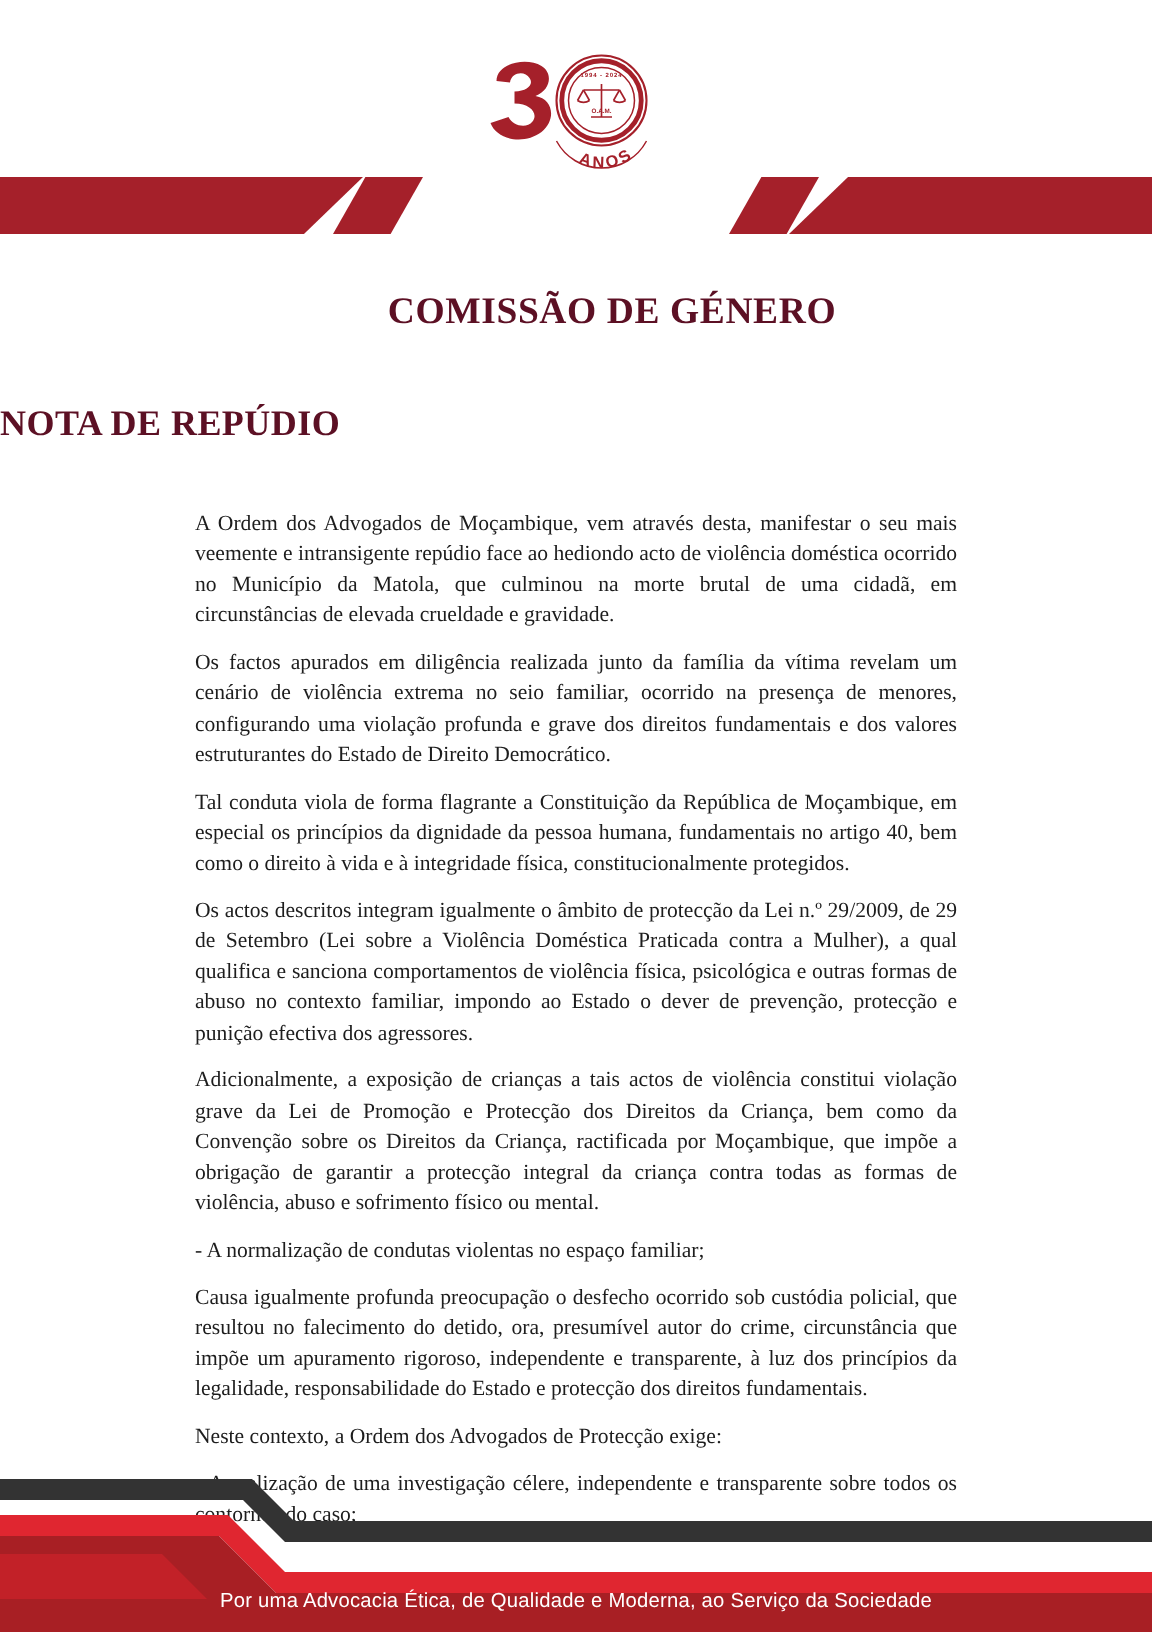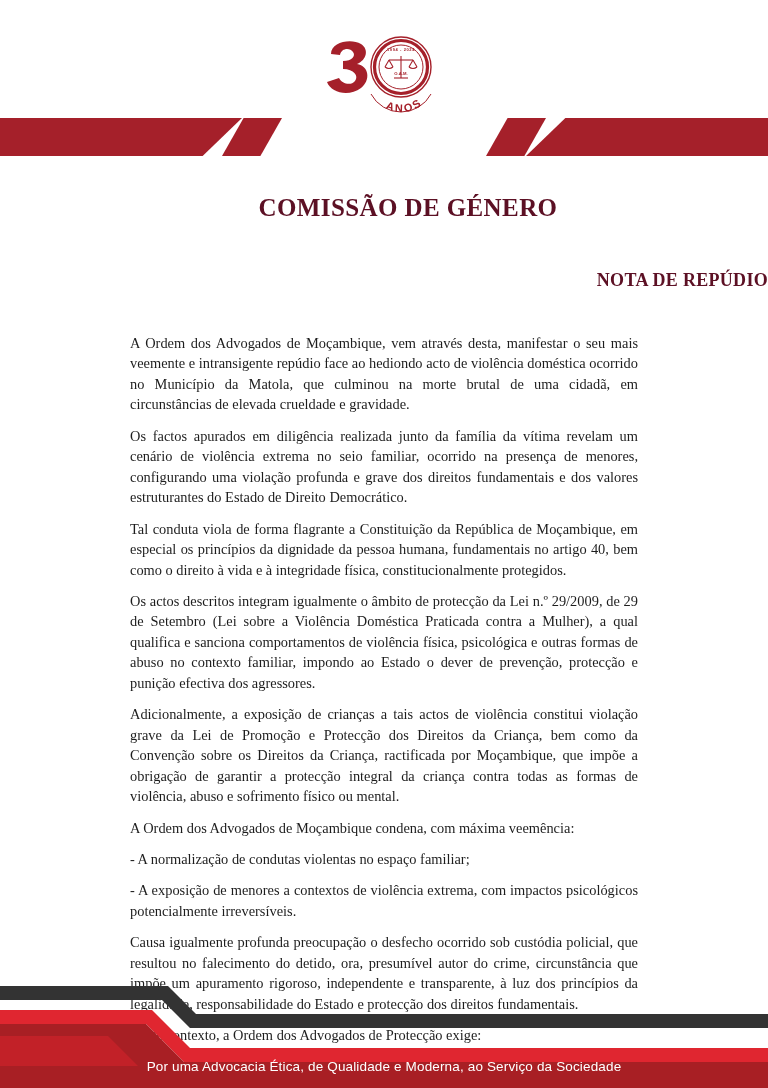--- a/index.html
+++ b/index.html
@@ -93,22 +93,22 @@
     text-align: center;
     font-size: 25px;
     font-weight: bold;
     color: #5C1024;
     letter-spacing: 0.4px;
     margin-top: 26px;
     margin-left: 48px;
   }
 
   .title-sub {
-    text-align: right;
-    font-size: 18px;
+    text-align: left;
+    font-size: 24px;
     font-weight: bold;
     color: #5C1024;
     letter-spacing: 0.3px;
     margin-top: 48px;
   }
 
   
   .body-content {
     margin: 0 auto;
     padding: 0 110px;
@@ -200,23 +200,21 @@
 
   <div class="title-main">COMISSÃO DE GÉNERO</div>
   <div class="title-sub">NOTA DE REPÚDIO</div>
 
   <div class="body-content">
     <p class="para">A Ordem dos Advogados de Moçambique, vem através desta, manifestar o seu mais veemente e intransigente repúdio face ao hediondo acto de violência doméstica ocorrido no Município da Matola, que culminou na morte brutal de uma cidadã, em circunstâncias de elevada crueldade e gravidade.</p>
     <p class="para">Os factos apurados em diligência realizada junto da família da vítima revelam um cenário de violência extrema no seio familiar, ocorrido na presença de menores, configurando uma violação profunda e grave dos direitos fundamentais e dos valores estruturantes do Estado de Direito Democrático.</p>
     <p class="para">Tal conduta viola de forma flagrante a Constituição da República de Moçambique, em especial os princípios da dignidade da pessoa humana, fundamentais no artigo 40, bem como o direito à vida e à integridade física, constitucionalmente protegidos.</p>
     <p class="para">Os actos descritos integram igualmente o âmbito de protecção da Lei n.º 29/2009, de 29 de Setembro (Lei sobre a Violência Doméstica Praticada contra a Mulher), a qual qualifica e sanciona comportamentos de violência física, psicológica e outras formas de abuso no contexto familiar, impondo ao Estado o dever de prevenção, protecção e punição efectiva dos agressores.</p>
     <p class="para">Adicionalmente, a exposição de crianças a tais actos de violência constitui violação grave da Lei de Promoção e Protecção dos Direitos da Criança, bem como da Convenção sobre os Direitos da Criança, ractificada por Moçambique, que impõe a obrigação de garantir a protecção integral da criança contra todas as formas de violência, abuso e sofrimento físico ou mental.</p>
-    <p class="para nojust">A Ordem dos Advogados de Moçambique condena, com máxima veemência:</p>
     <p class="para nojust">- A normalização de condutas violentas no espaço familiar;</p>
-    <p class="para">- A exposição de menores a contextos de violência extrema, com impactos psicológicos potencialmente irreversíveis.</p>
     <p class="para">Causa igualmente profunda preocupação o desfecho ocorrido sob custódia policial, que resultou no falecimento do detido, ora, presumível autor do crime, circunstância que impõe um apuramento rigoroso, independente e transparente, à luz dos princípios da legalidade, responsabilidade do Estado e protecção dos direitos fundamentais.</p>
     <p class="para nojust">Neste contexto, a Ordem dos Advogados de Protecção exige:</p>
     <p class="para">- A realização de uma investigação célere, independente e transparente sobre todos os contornos do caso;</p>
   </div>
 
   <div class="footer">
     <svg class="f-shape" viewBox="0 0 768 108" preserveAspectRatio="none">
 
       <path d="M0 6 L168 6 L196 34 L768 34 L768 48 L190 48 L162 20 L0 20 Z" fill="#333333"></path>
 

